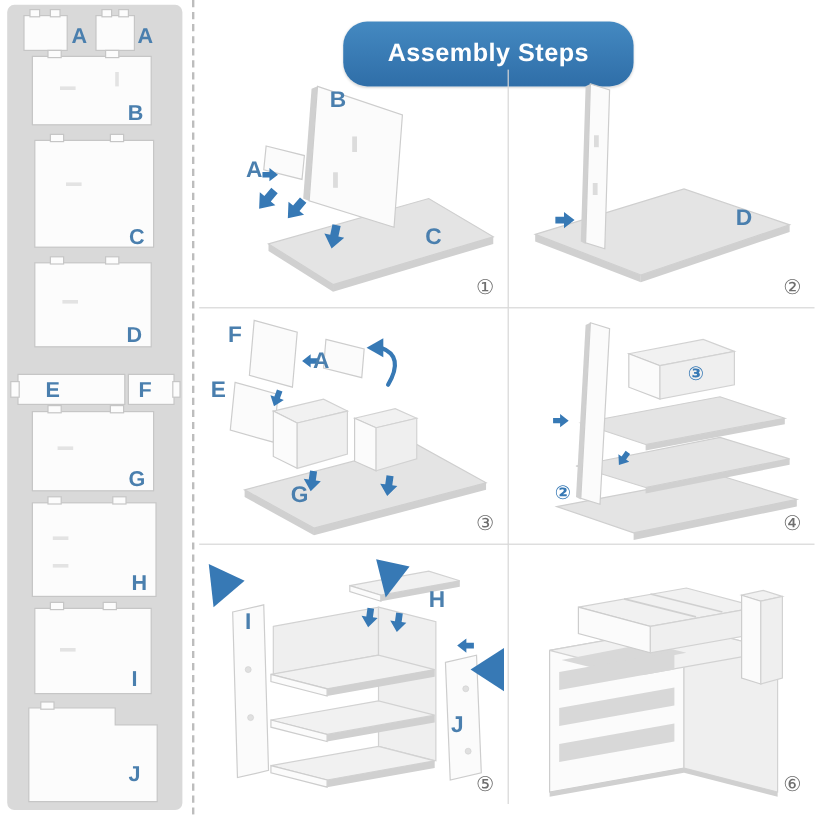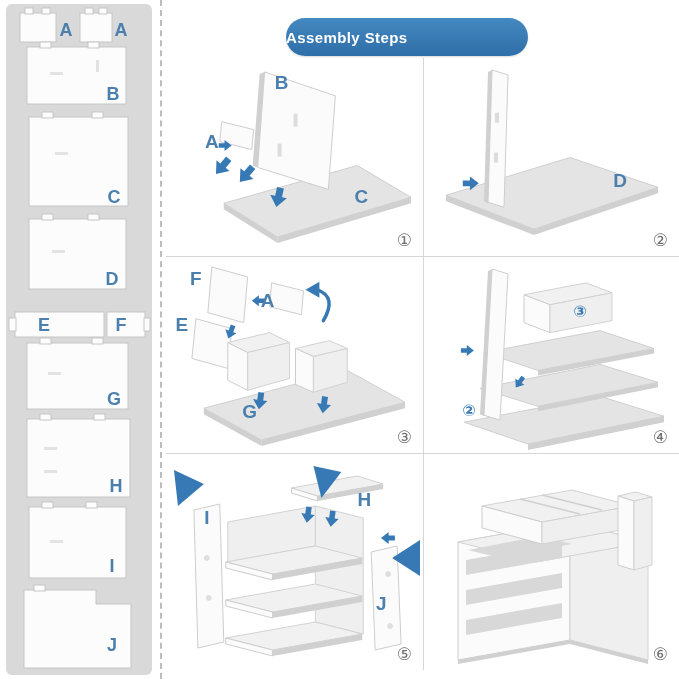--- a/index.html
+++ b/index.html
@@ -11,24 +11,24 @@
   .sb-bg{fill:#d9d9d9;}
   .piece{fill:#fcfcfc;stroke:#c6c6c6;stroke-width:1;}
   .slot{fill:#e3e3e3;stroke:none;}
   .plbl{fill:#4a7fae;font:bold 18px "Liberation Sans",sans-serif;text-anchor:middle;}
 
   
   .divider{position:absolute;left:160px;top:0;height:679px;width:0;
            border-left:2px dashed #bdbdbd;}
 
   
-  .pill{position:absolute;left:286px;top:18px;width:242px;height:38px;border-radius:20px;
+  .pill{position:absolute;left:286px;top:18px;width:242px;height:54px;border-radius:20px;
         background:linear-gradient(180deg,#4489c1,#2f6ea8);
-        display:flex;align-items:center;
-        color:#ffffff;font-weight:bold;font-size:15px;letter-spacing:.4px;
+        display:flex;align-items:center;justify-content:center;
+        color:#ffffff;font-weight:bold;font-size:21px;letter-spacing:.4px;
         box-shadow:0 1px 2px rgba(0,0,0,.15);}
 
   
   .grid{position:absolute;left:166px;top:58px;width:513px;height:612px;
         display:grid;grid-template-columns:258px 255px;grid-template-rows:199px 197px 216px;}
   .cell{position:relative;box-sizing:border-box;overflow:hidden;}
   .b-r{border-right:1px solid #d6d6d6;}
   .b-b{border-bottom:1px solid #d6d6d6;}
   .ill{width:100%;height:100%;display:block;}
   .stepnum{position:absolute;right:11px;bottom:6px;color:#6f6f6f;font-size:17px;

